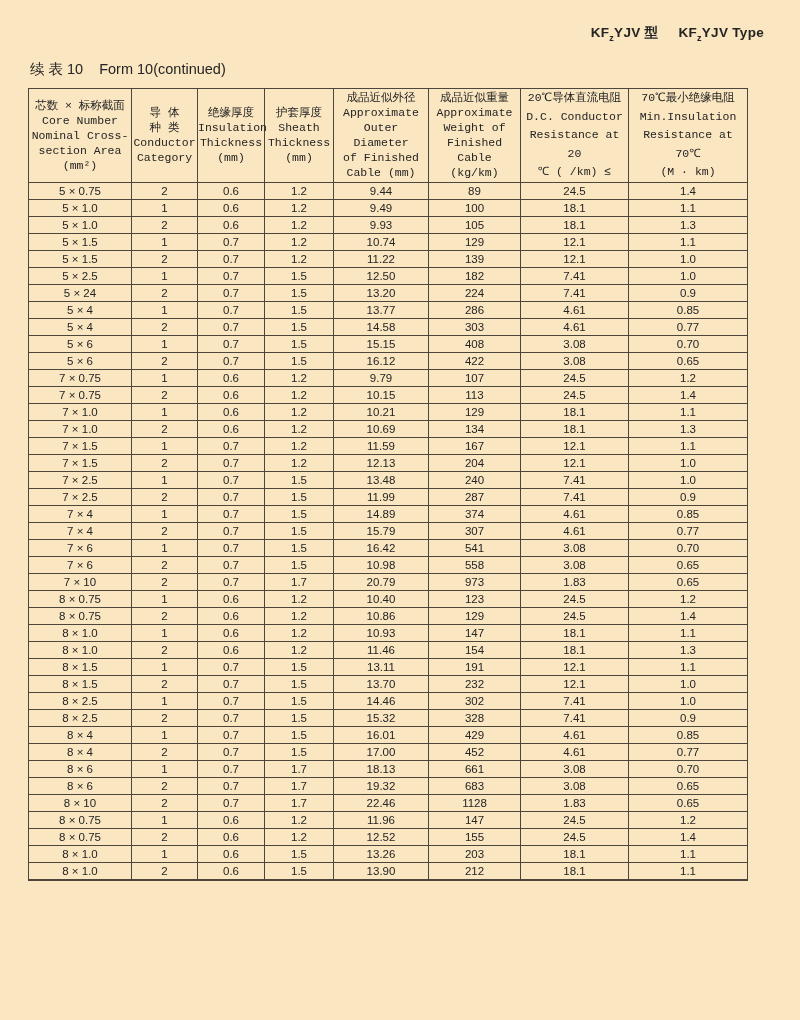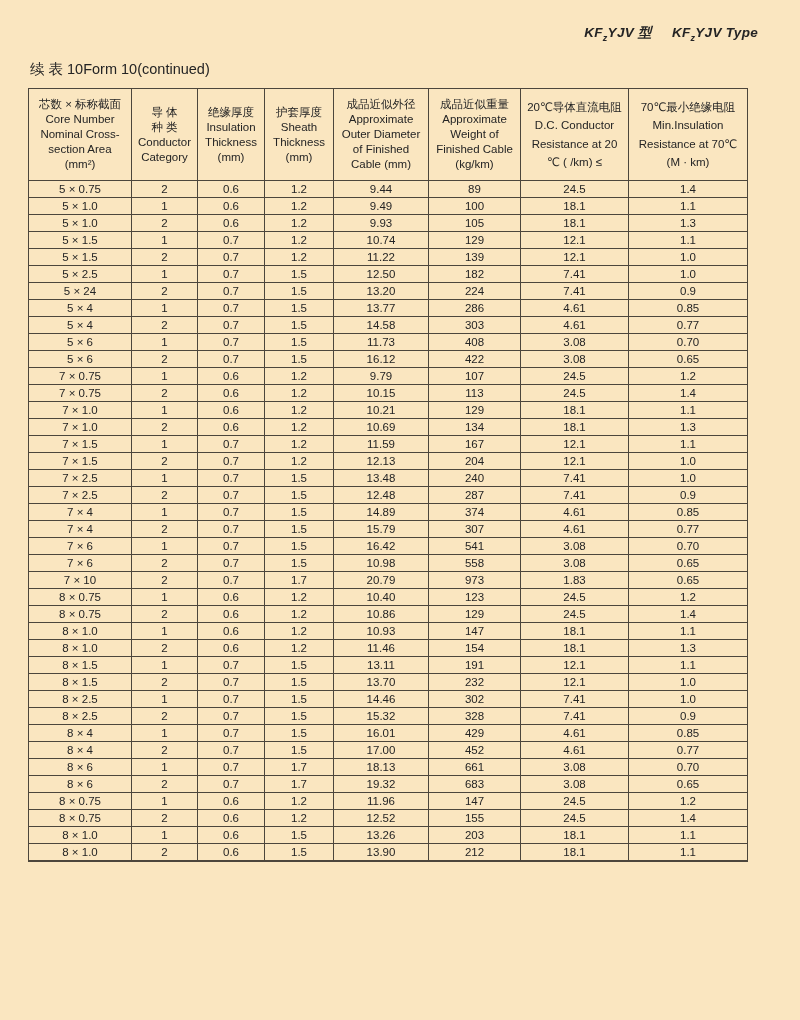--- a/index.html
+++ b/index.html
@@ -12,53 +12,52 @@
   body{
     position:relative;
     background:var(--bg);
     color:var(--ink);
     font-family:"Liberation Sans","DejaVu Sans",sans-serif;
     overflow:hidden;
   }
   .masthead{
     position:absolute;
     top:24px;
-    right:42px;
+    right:36px;
     font-size:13.5px;
     font-weight:bold;
     letter-spacing:.3px;
     white-space:nowrap;
-    font-style:italic;
   }
   .masthead .gap{display:inline-block;width:20px;}
   .masthead sub{font-size:9px;line-height:0;}
   .caption{
     position:absolute;
     top:60px;
     left:30px;
     font-size:14.5px;
     white-space:nowrap;
   }
-  .caption .en{}
+  .caption .en{margin-left:16px;}
   table.spec{
     position:absolute;
     left:28px;
     top:88px;
     width:719px;
     border-collapse:collapse;
     table-layout:fixed;
   }
   table.spec th,
   table.spec td{
     border:1px solid var(--line);
     text-align:center;
     vertical-align:middle;
     padding:0;
   }
-  thead tr{height:92px;}
+  thead tr{height:92px;font-family:Liberation Mono, monospace;}
   thead th{
     border-top:2px solid var(--line);
     border-bottom:2px solid var(--line);
     font-weight:normal;
     font-size:11.5px;
   }
   .hlines{
     white-space:pre-line;
     line-height:15px;
   }
@@ -236,21 +235,21 @@
     <td>14.58</td>
     <td>303</td>
     <td>4.61</td>
     <td>0.77</td>
   </tr>
       <tr>
     <td>5 × 6</td>
     <td>1</td>
     <td>0.7</td>
     <td>1.5</td>
-    <td>11.73</td>
+    <td>15.15</td>
     <td>408</td>
     <td>3.08</td>
     <td>0.70</td>
   </tr>
       <tr>
     <td>5 × 6</td>
     <td>2</td>
     <td>0.7</td>
     <td>1.5</td>
     <td>16.12</td>
@@ -326,21 +325,21 @@
     <td>13.48</td>
     <td>240</td>
     <td>7.41</td>
     <td>1.0</td>
   </tr>
       <tr>
     <td>7 × 2.5</td>
     <td>2</td>
     <td>0.7</td>
     <td>1.5</td>
-    <td>12.48</td>
+    <td>11.99</td>
     <td>287</td>
     <td>7.41</td>
     <td>0.9</td>
   </tr>
       <tr>
     <td>7 × 4</td>
     <td>1</td>
     <td>0.7</td>
     <td>1.5</td>
     <td>14.89</td>
@@ -502,20 +501,30 @@
     <td>8 × 6</td>
     <td>2</td>
     <td>0.7</td>
     <td>1.7</td>
     <td>19.32</td>
     <td>683</td>
     <td>3.08</td>
     <td>0.65</td>
   </tr>
       <tr>
+    <td>8 × 10</td>
+    <td>2</td>
+    <td>0.7</td>
+    <td>1.7</td>
+    <td>22.46</td>
+    <td>1128</td>
+    <td>1.83</td>
+    <td>0.65</td>
+  </tr>
+      <tr>
     <td>8 × 0.75</td>
     <td>1</td>
     <td>0.6</td>
     <td>1.2</td>
     <td>11.96</td>
     <td>147</td>
     <td>24.5</td>
     <td>1.2</td>
   </tr>
       <tr>

